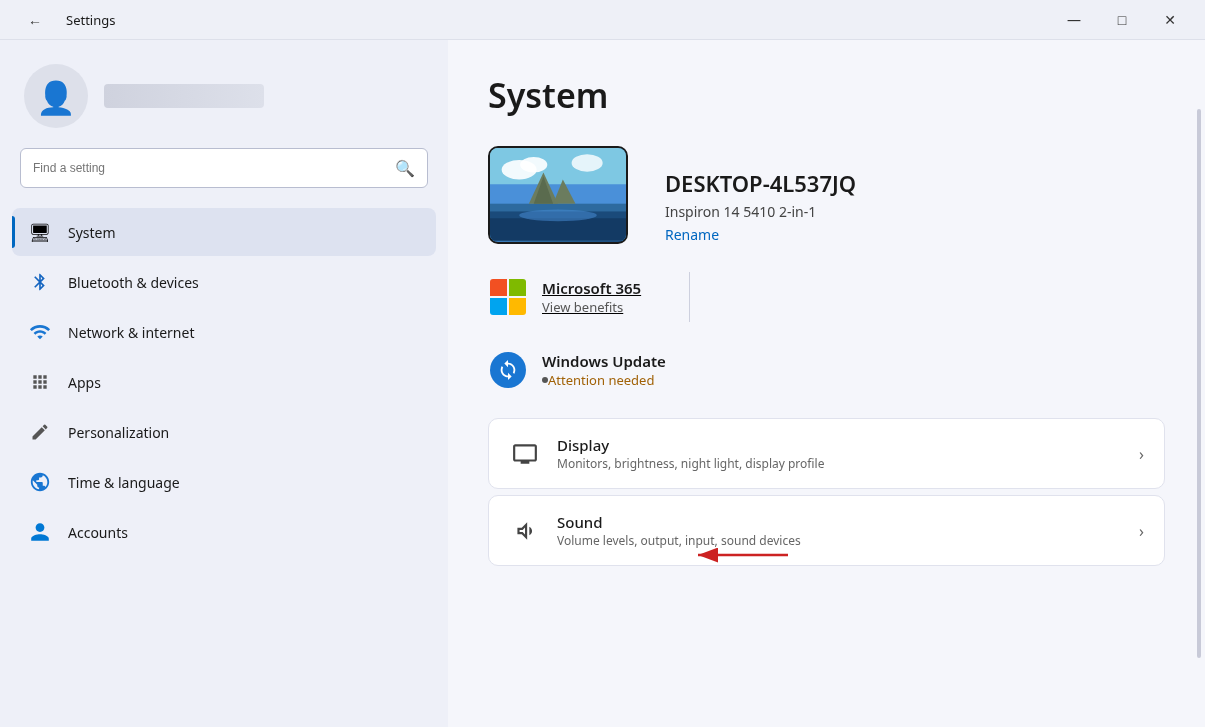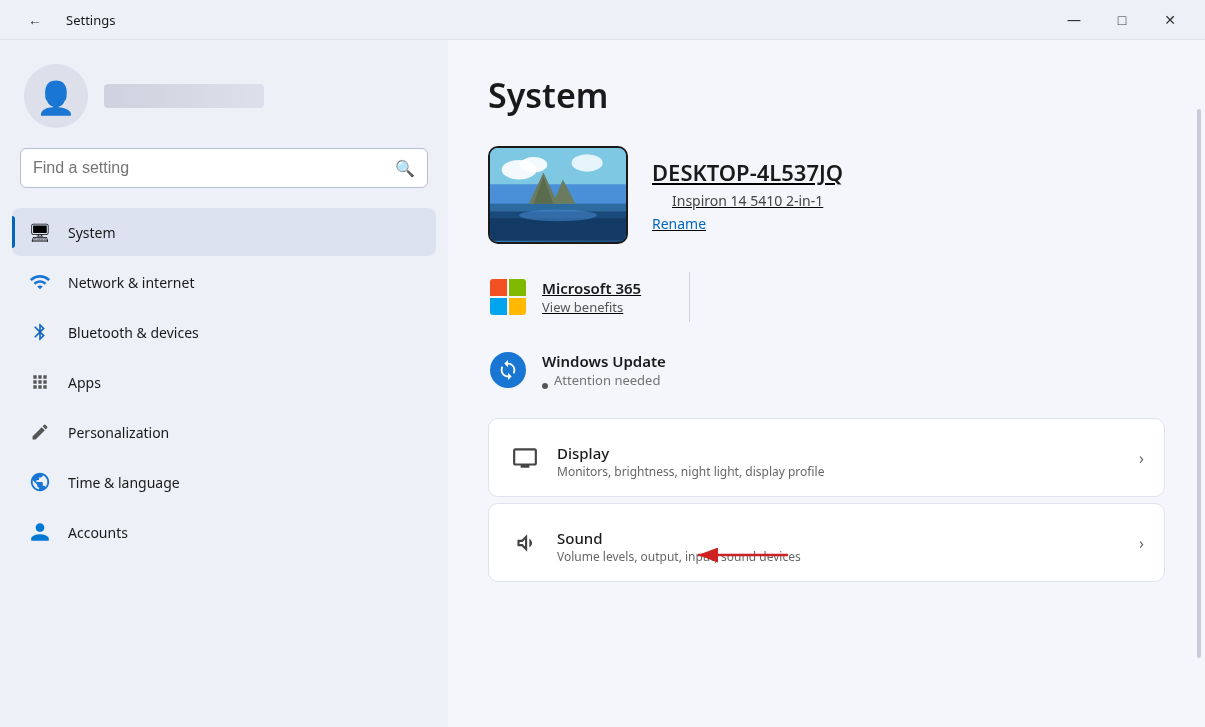--- a/index.html
+++ b/index.html
@@ -102,21 +102,21 @@
       background: white;
       border: 1.5px solid #b8bdd0;
       border-radius: 6px;
       padding: 8px 12px;
       gap: 8px;
     }
     .search-box input {
       border: none;
       outline: none;
       background: transparent;
-      font-size: 16px;
+      font-size: 12px;
       flex: 1;
       color: #555;
     }
     .search-icon-btn {
       color: #666;
       font-size: 16px;
       cursor: pointer;
     }
 
     
@@ -184,24 +184,23 @@
     .page-title {
       font-size: 34px;
       font-weight: 600;
       color: #1a1a1a;
       margin-bottom: 28px;
     }
 
     
     .device-card {
       display: flex;
-      align-items: center;
-      gap: 24px;
+      align-items: flex-end;
+      gap: 37px;
       margin-bottom: 28px;
-      text-decoration: underline;
     }
     .device-thumbnail {
       width: 140px;
       height: 98px;
       border-radius: 10px;
       overflow: hidden;
       background: linear-gradient(135deg, #87CEEB 0%, #4a90d9 30%, #2d6a9f 60%, #1a4a7a 100%);
       position: relative;
       flex-shrink: 0;
       border: 2px solid #1a1a1a;
@@ -216,21 +215,20 @@
       gap: 4px;
     }
     .device-name {
       font-size: 22px;
       font-weight: 600;
       color: #1a1a1a;
     }
     .device-model {
       font-size: 14px;
       color: #444;
-      margin-left: 20px;
     }
     .device-rename {
       font-size: 14px;
       color: #0067c0;
       cursor: pointer;
     }
 
     
     .info-row {
       display: flex;
@@ -279,24 +277,23 @@
     }
     .update-icon {
       width: 40px;
       height: 40px;
       display: flex;
       align-items: center;
       justify-content: center;
     }
     .update-info-sub {
       font-size: 13px;
-      color: #737373;
-      display: flex;
-      align-items: flex-end;
-      gap: 6px;
+      color: #a16207;
+      display: flex;
+      align-items: center;
     }
     .dot {
       width: 6px;
       height: 6px;
       border-radius: 50%;
       background: #555;
       display: inline-block;
     }
 
     
@@ -319,21 +316,20 @@
       width: 32px;
       height: 32px;
       display: flex;
       align-items: center;
       justify-content: center;
       font-size: 22px;
       color: #444;
     }
     .settings-row-text {
       flex: 1;
-      margin-top: 8px;
     }
     .settings-row-title {
       font-size: 15px;
       font-weight: 500;
       color: #1a1a1a;
     }
     .settings-row-sub {
       font-size: 12px;
       color: #666;
     }
@@ -412,34 +408,34 @@
 
     <div class="nav-list">
 
       <div class="nav-item active">
         <div class="nav-icon">🖥</div>
         <span class="nav-label">System</span>
       </div>
 
       <div class="nav-item">
         <div class="nav-icon">
+          <svg width="20" height="20" viewBox="0 0 24 24" fill="#1565c0">
+            <path d="M17.71 7.71L12 2h-1v7.59L6.41 5 5 6.41 10.59 12 5 17.59 6.41 19 11 14.41V22h1l5.71-5.71-4.3-4.29 4.3-4.29zM13 5.83l1.88 1.88L13 9.59V5.83zm1.88 10.46L13 18.17v-3.76l1.88 1.88z"></path>
+          </svg>
+        </div>
+        <span class="nav-label">Bluetooth &amp; devices</span>
+      </div>
+
+      <div class="nav-item">
+        <div class="nav-icon">
           <svg width="22" height="22" viewBox="0 0 24 24" fill="#1976d2">
             <path d="M1 9l2 2c4.97-4.97 13.03-4.97 18 0l2-2C16.93 2.93 7.08 2.93 1 9zm8 8l3 3 3-3c-1.65-1.66-4.34-1.66-6 0zm-4-4l2 2c2.76-2.76 7.24-2.76 10 0l2-2C15.14 9.14 8.87 9.14 5 13z"></path>
           </svg>
         </div>
         <span class="nav-label">Network &amp; internet</span>
-      </div>
-
-      <div class="nav-item">
-        <div class="nav-icon">
-          <svg width="20" height="20" viewBox="0 0 24 24" fill="#1565c0">
-            <path d="M17.71 7.71L12 2h-1v7.59L6.41 5 5 6.41 10.59 12 5 17.59 6.41 19 11 14.41V22h1l5.71-5.71-4.3-4.29 4.3-4.29zM13 5.83l1.88 1.88L13 9.59V5.83zm1.88 10.46L13 18.17v-3.76l1.88 1.88z"></path>
-          </svg>
-        </div>
-        <span class="nav-label">Bluetooth &amp; devices</span>
       </div>
 
       <div class="nav-item">
         <div class="nav-icon">
           <svg width="20" height="20" viewBox="0 0 24 24" fill="#555">
             <path d="M4 8h4V4H4v4zm6 12h4v-4h-4v4zm-6 0h4v-4H4v4zm0-6h4v-4H4v4zm6 0h4v-4h-4v4zm6-10v4h4V4h-4zm-6 4h4V4h-4v4zm6 6h4v-4h-4v4zm0 6h4v-4h-4v4z"></path>
           </svg>
         </div>
         <span class="nav-label">Apps</span>
       </div>

